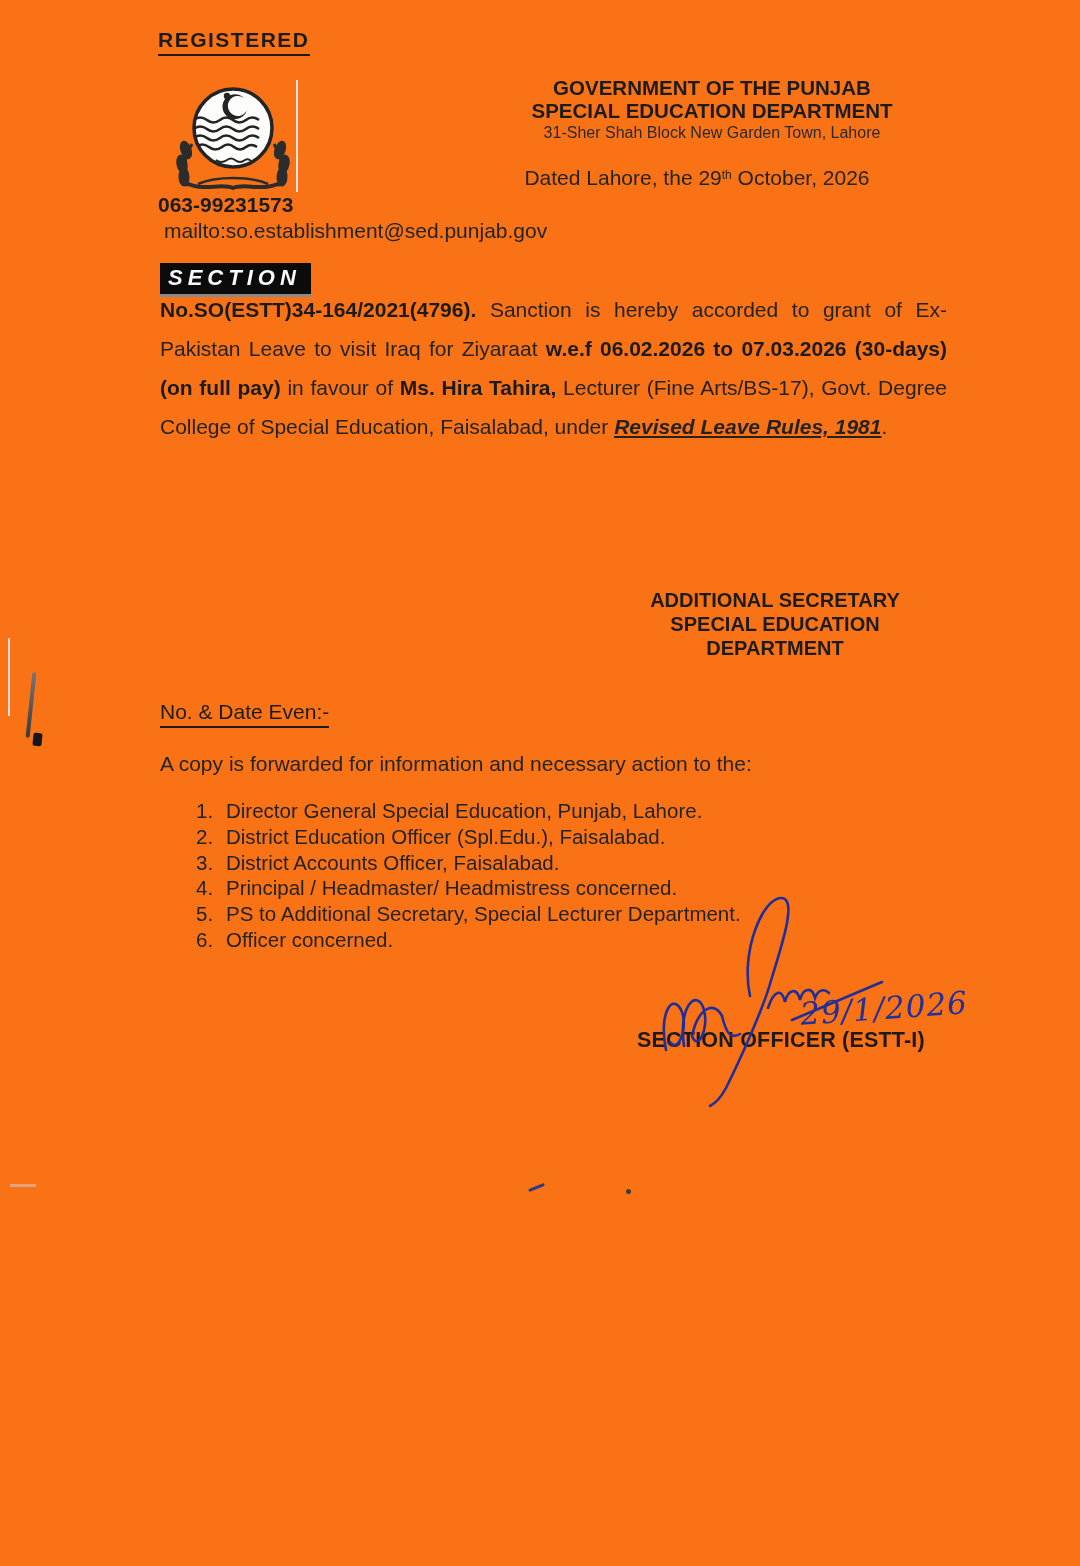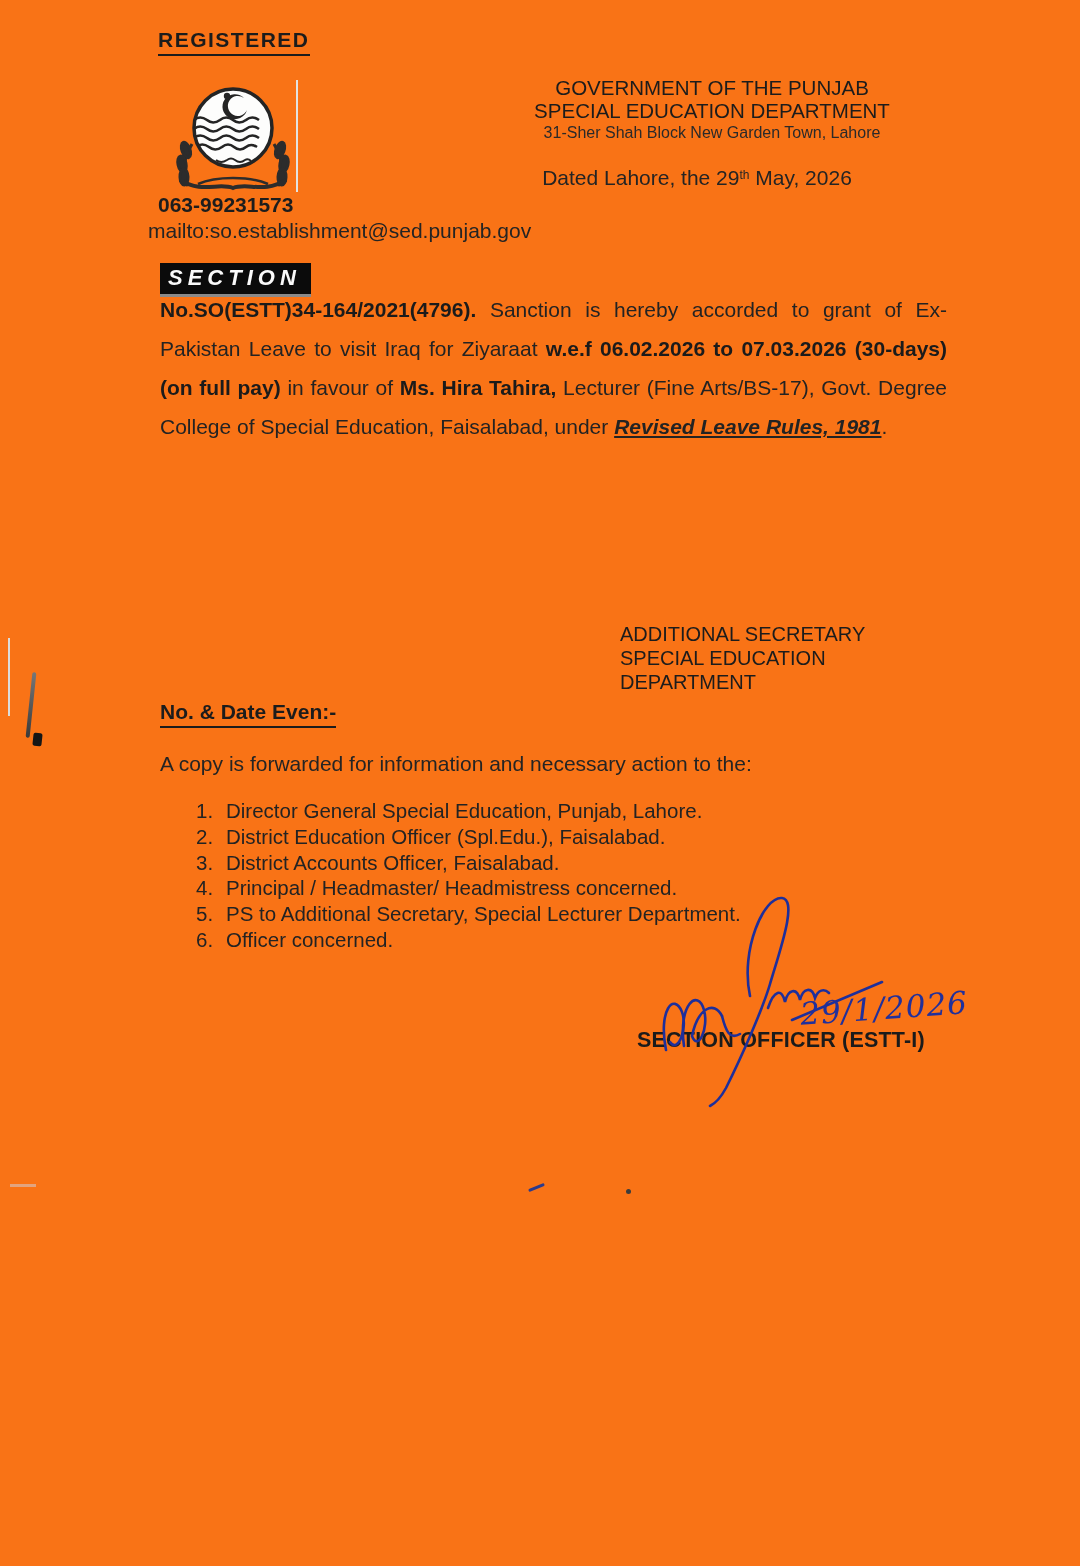--- a/index.html
+++ b/index.html
@@ -14,25 +14,25 @@
   }
   
   .registered{
     position:absolute;left:158px;top:28px;
     font-size:21px;font-weight:bold;letter-spacing:1.5px;color:#1c1c1c;
     border-bottom:2.5px solid #1c1c1c;padding-bottom:2px;
   }
   .crest{position:absolute;left:158px;top:76px;}
   .fold-line{position:absolute;left:296px;top:80px;width:2px;height:112px;background:#e3e3e0;}
   .phone{position:absolute;left:158px;top:193px;font-size:21px;font-weight:bold;color:#1d1d1d;}
-  .email{position:absolute;left:148px;top:219px;font-size:21px;color:#242424;text-align:center;}
+  .email{position:absolute;left:164px;top:219px;font-size:21px;color:#242424;text-align:center;}
   .header-block{
     position:absolute;left:497px;top:76px;width:430px;text-align:center;color:#1c1c1c;
   }
-  .header-block .h1{font-size:20.5px;font-weight:normal;line-height:23px;}
+  .header-block .h1{font-size:20.5px;font-weight:bold;line-height:23px;}
   .header-block .h3{font-size:16px;line-height:19px;margin-top:1px;color:#2a2a2a;text-align:center;}
   .dated{
     position:absolute;left:497px;top:166px;width:400px;text-align:center;
     font-size:21px;color:#242424;
   }
   .dated sup{font-size:12px;vertical-align:6px;}
   
   .orders{
     position:absolute;left:160px;top:263px;
     background:#0b0b0b;color:#fafafa;
@@ -47,26 +47,26 @@
   }
   .para1 b{color:#1b1b1b;}
   .bi{font-weight:bold;font-style:italic;text-decoration:underline;}
   .para2{
     position:absolute;left:160px;top:487px;width:787px;
     font-size:21px;line-height:41px;text-align:justify;color:#232323;margin:0;
   }
   .ptab{display:inline-block;width:100px;}
   
   .addl-sec{
-    position:absolute;left:620px;top:622px;width:310px;
-    font-size:20px;font-weight:normal;line-height:24px;color:#1c1c1c;
+    position:absolute;left:620px;top:588px;width:310px;text-align:center;
+    font-size:20px;font-weight:bold;line-height:24px;color:#1c1c1c;
   }
   .no-date{
     position:absolute;left:160px;top:700px;
-    font-size:21px;font-weight:bold;color:#1c1c1c;
+    font-size:21px;font-weight:normal;color:#1c1c1c;
     border-bottom:2.5px solid #1c1c1c;padding-bottom:2px;
   }
   .copy-line{position:absolute;left:160px;top:752px;font-size:21px;color:#242424;text-align:center;}
   
   .recipients{
     position:absolute;left:196px;top:798px;width:700px;margin:0;padding:0;
     list-style:none;counter-reset:rc;
     font-size:20.5px;line-height:25.8px;color:#232323;
   }
   .recipients li{counter-increment:rc;display:flex;}
@@ -147,21 +147,21 @@
 
   <div class="phone">063-99231573</div>
   <div class="email">mailto:so.establishment@sed.punjab.gov</div>
 
   <div class="header-block">
     <div class="h1">GOVERNMENT OF THE PUNJAB</div>
     <div class="h1">SPECIAL EDUCATION DEPARTMENT</div>
     <div class="h3">31-Sher Shah Block New Garden Town, Lahore</div>
   </div>
   <div class="dated">
-    <span>Dated Lahore, the 29</span><sup>th</sup><span> May, 2026</span>
+    <span>Dated Lahore, the 29</span><sup>th</sup><span> October, 2026</span>
   </div>
 
   <div class="orders">SECTION</div>
 
   <p class="para1"><b>No.SO(ESTT)34-164/2021(4796).</b><span> Sanction is hereby accorded to grant of Ex-Pakistan Leave to visit Iraq for Ziyaraat </span><b>w.e.f 06.02.2026 to 07.03.2026 (30-days) (on full pay)</b><span> in favour of </span><b>Ms. Hira Tahira,</b><span> Lecturer (Fine Arts/BS-17), Govt. Degree College of Special Education, Faisalabad, under </span><span class="bi">Revised Leave Rules, 1981</span><span>.</span></p>
 
 
   <div class="addl-sec">
     <div>ADDITIONAL SECRETARY</div>
     <div>SPECIAL EDUCATION</div>

